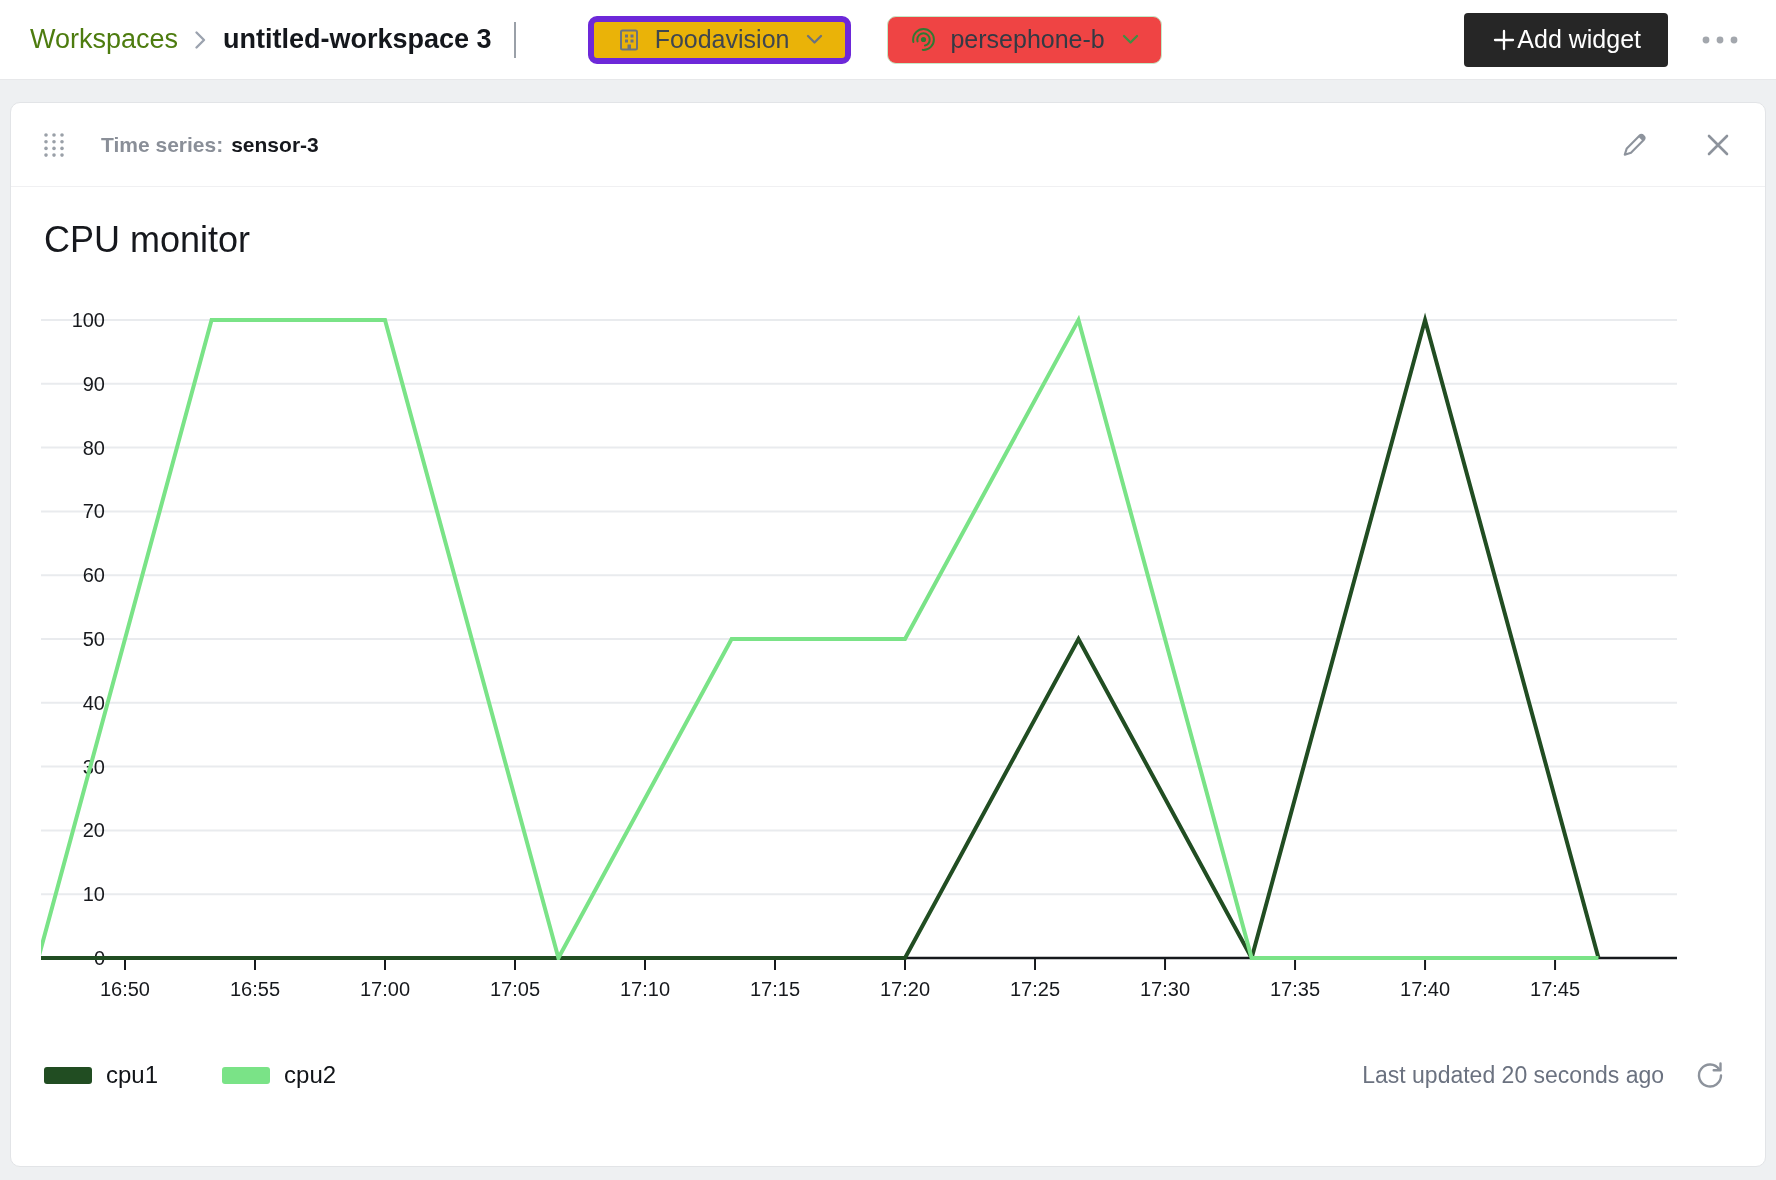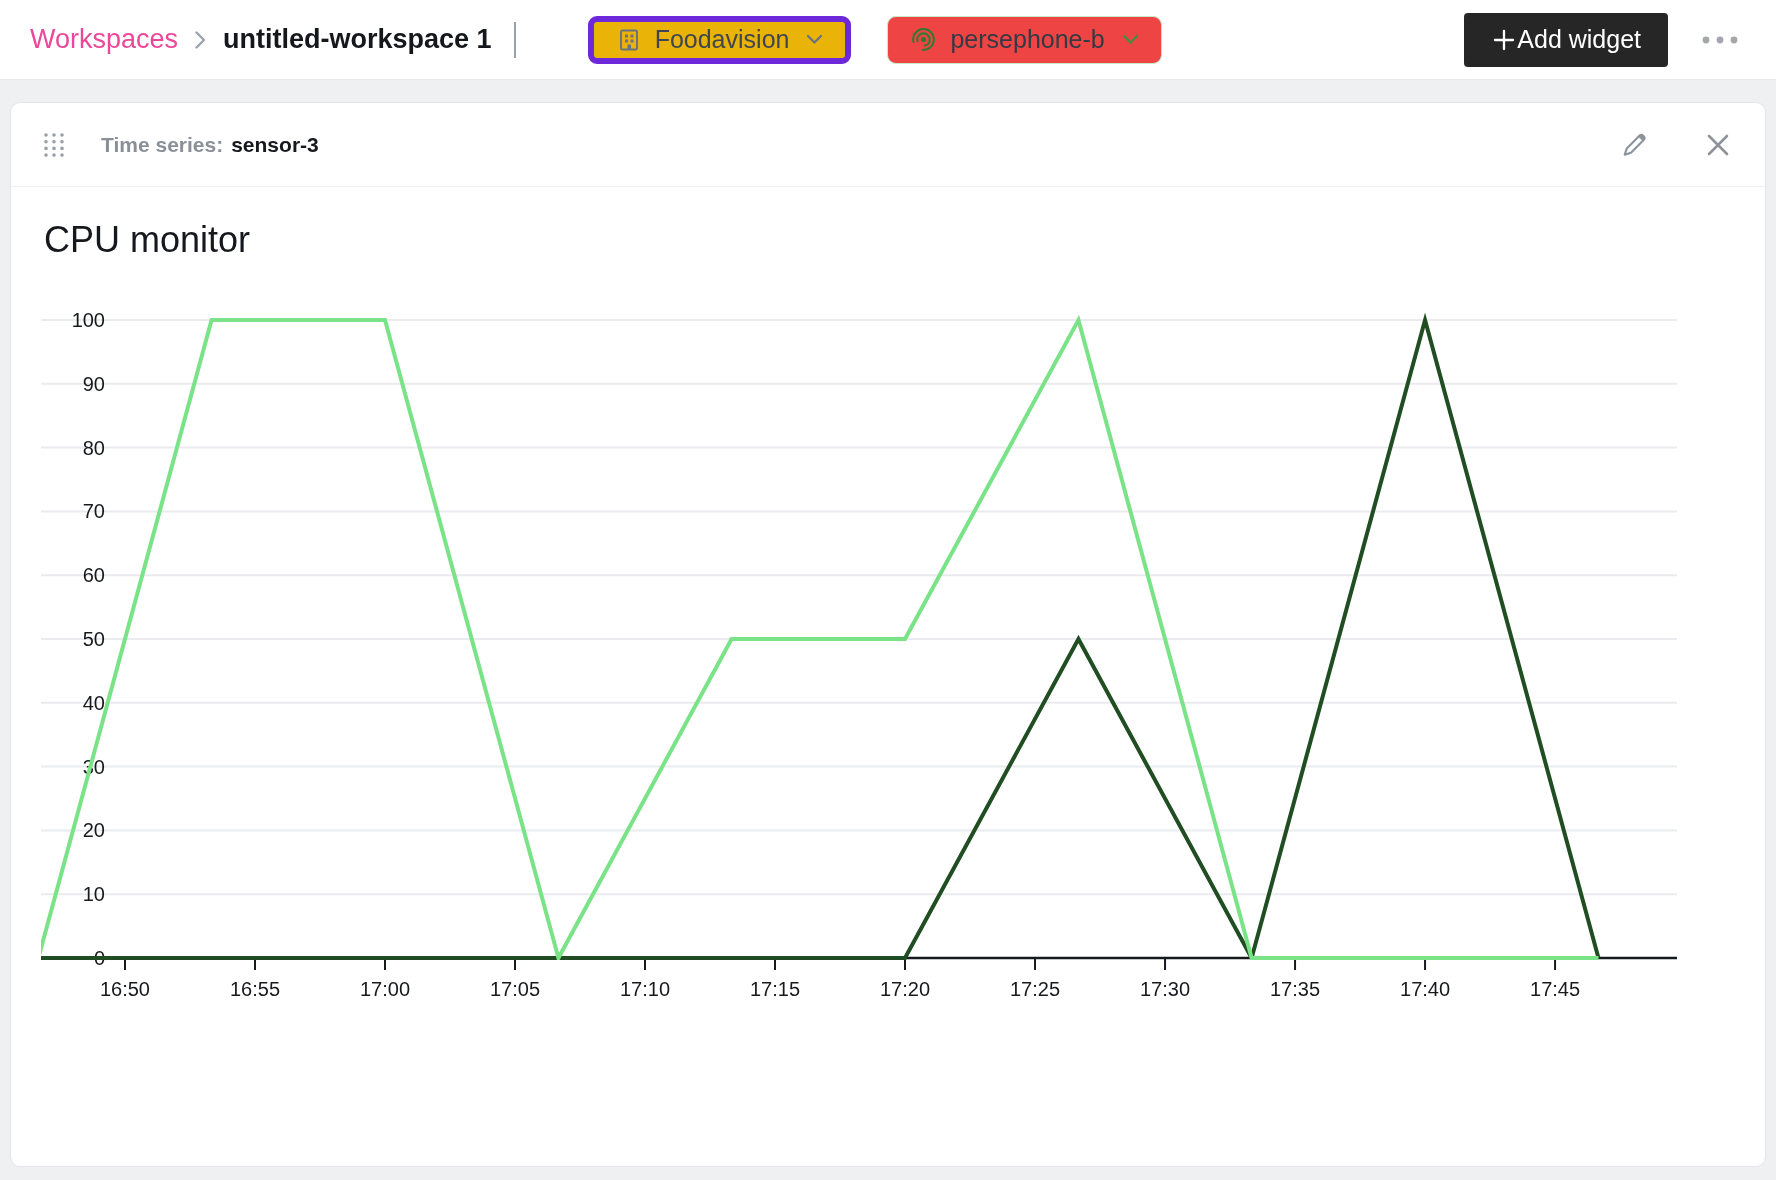--- a/index.html
+++ b/index.html
@@ -3,21 +3,21 @@
 <meta charset="utf-8">
 <style>
   * { margin:0; padding:0; box-sizing:border-box; }
   html,body { width:1776px; height:1180px; overflow:hidden; background:#eef0f2;
               font-family:"Liberation Sans", sans-serif; }
 
   
   .topbar { display:flex; align-items:center; height:80px; background:#ffffff;
             border-bottom:1px solid #e7e8ea; padding:0 30px; position:relative; }
   .breadcrumb { display:flex; align-items:center; gap:16px; font-size:27px; }
-  .crumb-root { color:#ec4899; }
+  .crumb-root { color:#4d7c0f; }
   .crumb-chevron { display:flex; align-items:center; }
   .crumb-current { color:#14171c; font-weight:700; }
   .text-cursor { display:inline-block; width:2px; height:36px; background:#9aa0a8;
                  margin-left:6px; vertical-align:middle; }
   .pill-btn { display:flex; align-items:center; gap:13px; height:48px; padding:0 22px;
               border-radius:9px; font-size:25px; cursor:pointer; }
   .org-btn { margin-left:72px; background:#eab308; border:6px solid #6d28d9; color:#3f4650; }
   .device-btn { margin-left:36px; background:#ef4444; border:1px solid #c5e9c7; color:#333a44; }
   .add-btn { margin-left:auto; display:flex; align-items:center; height:54px;
              padding:0 27px; background:#262626; color:#ffffff; border:none; border-radius:4px;
@@ -56,21 +56,21 @@
 <body>
 
 <div class="topbar">
   <div class="breadcrumb">
     <span class="crumb-root">Workspaces</span>
     <span class="crumb-chevron">
       <svg width="13" height="20" viewBox="0 0 13 20">
           <path d="M2.5 2.5 L10 10 L2.5 17.5" fill="none" stroke="#9ca3af" stroke-width="2.4" stroke-linecap="round" stroke-linejoin="round"></path>
         </svg>
     </span>
-    <span class="crumb-current">untitled-workspace 1</span>
+    <span class="crumb-current">untitled-workspace 3</span>
     <span class="text-cursor"></span>
   </div>
 
   <div class="pill-btn org-btn">
     <span style="display:flex;">
       <svg width="26" height="26" viewBox="0 0 26 26">
         <rect x="5" y="3.5" width="16" height="19" rx="1.5" fill="none" stroke="#6b7280" stroke-width="2"></rect>
         <rect x="9" y="7.5" width="3" height="3" fill="#6b7280"></rect>
         <rect x="14.5" y="7.5" width="3" height="3" fill="#6b7280"></rect>
         <rect x="9" y="12.5" width="3" height="3" fill="#6b7280"></rect>
@@ -216,13 +216,34 @@
       <line x1="1263.0413223140497" y1="696" x2="1263.0413223140497" y2="707" stroke="#16191d" stroke-width="2"></line>
       <text x="1263.0413223140497" y="733" text-anchor="middle" font-size="20">17:35</text>
       <line x1="1393.0476795931343" y1="696" x2="1393.0476795931343" y2="707" stroke="#16191d" stroke-width="2"></line>
       <text x="1393.0476795931343" y="733" text-anchor="middle" font-size="20">17:40</text>
       <line x1="1523.0540368722188" y1="696" x2="1523.0540368722188" y2="707" stroke="#16191d" stroke-width="2"></line>
       <text x="1523.0540368722188" y="733" text-anchor="middle" font-size="20">17:45</text>
       <polyline points="6.399872854418307,695 179.56834075015897,695 352.9968213604578,695 526.4253019707567,695 699.5937698664972,695 873.0222504767959,695 1046.4507310870947,376 1219.6191989828353,695 1393.0476795931343,57 1566.476160203433,695" fill="none" stroke="#214d22" stroke-width="4" stroke-linejoin="miter" clip-path="url(#plot-clip)"></polyline>
       <polyline points="6.399872854418307,695 179.56834075015897,57 352.9968213604578,57 526.4253019707567,695 699.5937698664972,376 873.0222504767959,376 1046.4507310870947,57 1219.6191989828353,695 1393.0476795931343,695 1566.476160203433,695" fill="none" stroke="#7ae387" stroke-width="4" stroke-linejoin="miter" clip-path="url(#plot-clip)"></polyline>
     </svg>
 
+  <div class="card-footer">
+    <div class="legend-item">
+      <span class="swatch" style="background: rgb(33, 77, 34);"></span>
+      <span class="legend-label">cpu1</span>
+    </div>
+    <div class="legend-item">
+      <span class="swatch" style="background: rgb(122, 227, 135);"></span>
+      <span class="legend-label">cpu2</span>
+    </div>
+    <div class="updated-group">
+      <span class="updated-text">Last updated 20 seconds ago</span>
+      <span class="icon-btn">
+        <span style="display:flex;">
+          <svg width="31" height="31" viewBox="0 0 31 31">
+            <path d="M25.2 9.4 A11 11 0 1 0 27 15.5" fill="none" stroke="#8d939c" stroke-width="2.4" stroke-linecap="round"></path>
+            <path d="M26.5 3.5 V10.3 H19.7" fill="none" stroke="#8d939c" stroke-width="2.4" stroke-linecap="round" stroke-linejoin="round"></path>
+          </svg>
+        </span>
+      </span>
+    </div>
+  </div>
 </div>
 
 </body></html>

